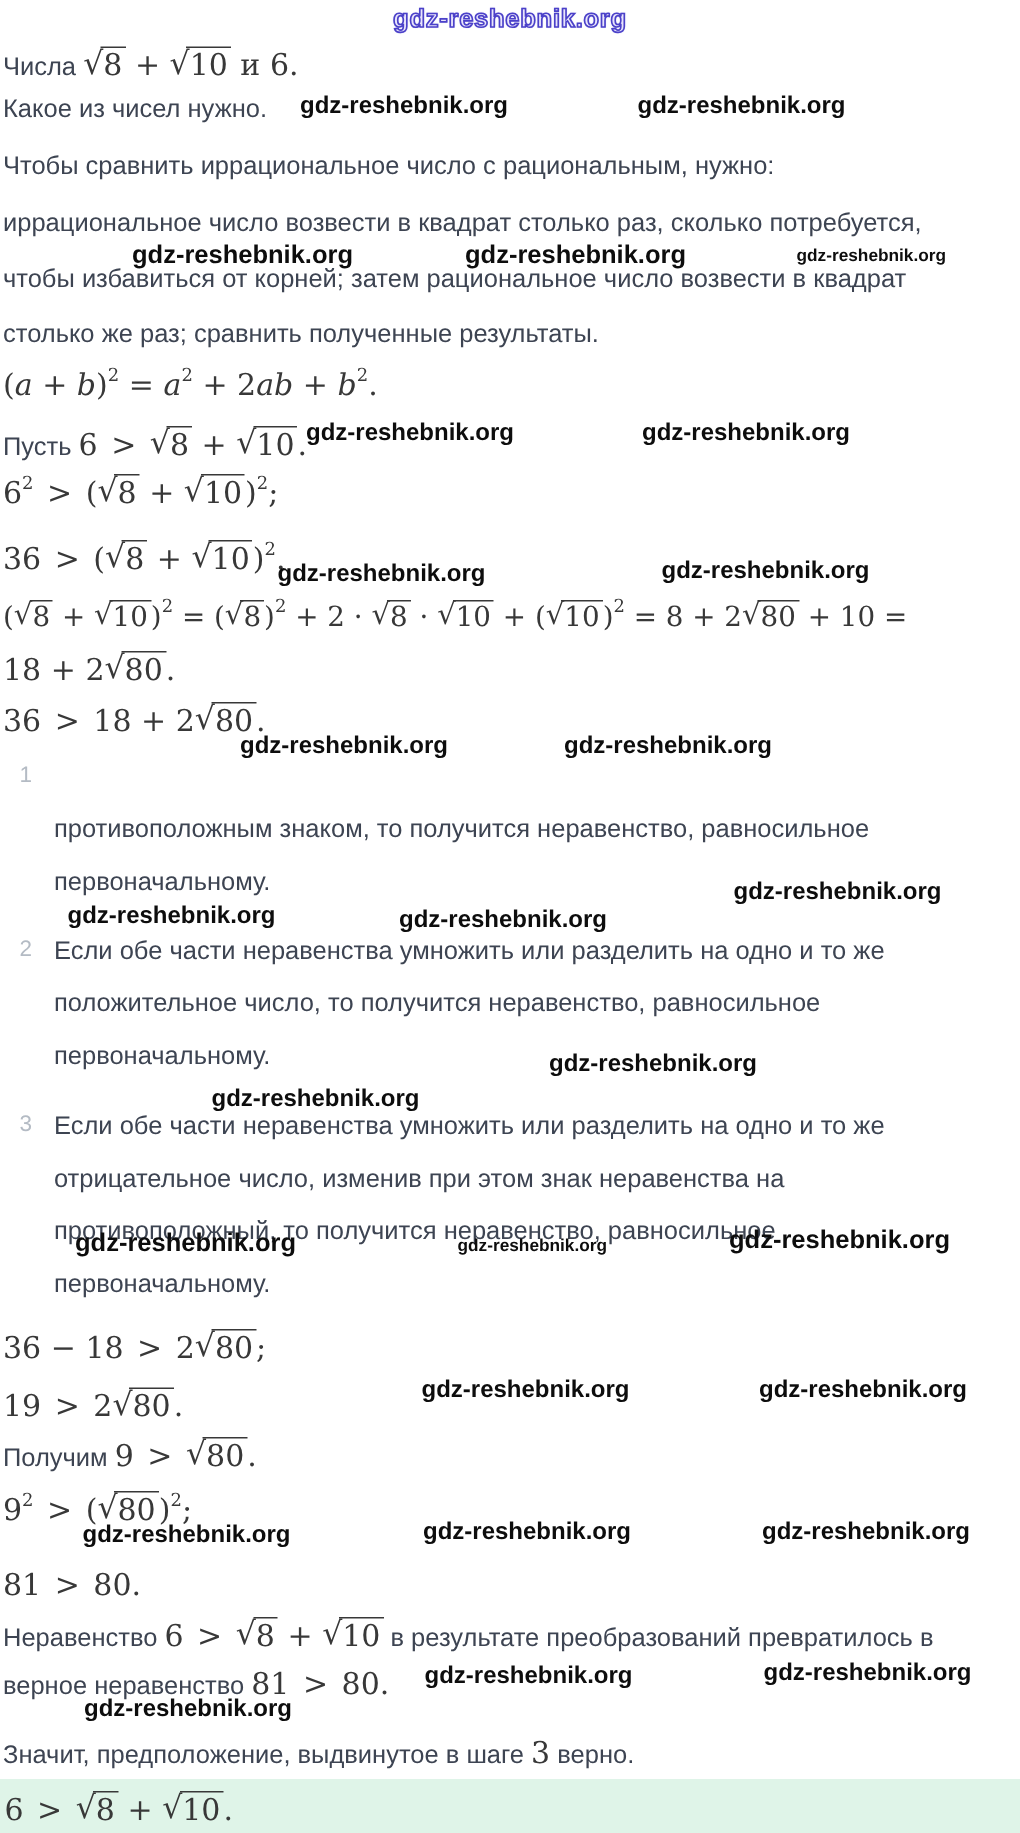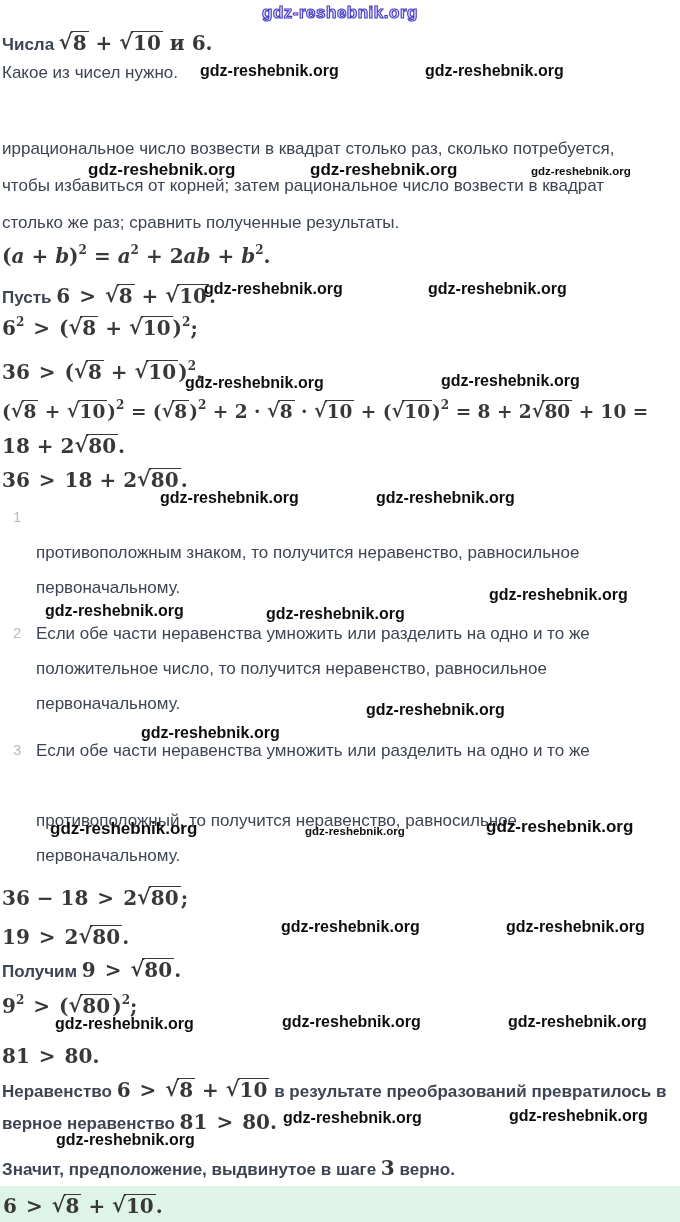--- a/index.html
+++ b/index.html
@@ -6,21 +6,21 @@
   body{width:680px;height:1222px;background:#ffffff;overflow:hidden;position:relative;
        font-family:"Liberation Sans",sans-serif;}
   .page{position:absolute;inset:0;background:#ffffff;padding-left:44px;}
 
   
   .sans{position:absolute;left:2px;font-family:"Liberation Sans",sans-serif;
         font-size:17px;line-height:1;color:#3d4452;white-space:nowrap;}
 
   
   .math{position:absolute;left:2px;font-family:"DejaVu Serif",serif;
-        font-size:20px;line-height:1;color:#383838;white-space:nowrap;font-weight:bold;}
+        font-size:20px;line-height:1;color:#383838;white-space:nowrap;}
   .math .ms{font-family:"Liberation Sans",sans-serif;font-size:17px;color:#3d4452;}
   .math .mi{font-style:italic;}
   .math .msup{font-size:12px;vertical-align:9px;line-height:0;}
   .math .mrel{margin:0 9px;}
   .msqrt .rsign{display:inline-block;font-size:1.05em;margin-right:-2px;
                 position:relative;top:-1px;}
   .msqrt .rd{display:inline-block;border-top:1.5px solid currentColor;
              line-height:1.15;padding:0 2px;}
   .math-sm{font-size:18.5px;text-align:right;}
 
@@ -42,20 +42,21 @@
 </style>
 </head>
 <body>
 
 <div class="page">
 
   <div class="wm-top">gdz-reshebnik.org</div>
 
   <div class="math" style="top:31px"><span class="ms">Числа </span><span class="msqrt"><span class="rsign">√</span><span class="rd">8</span></span><span class="mt"> + </span><span class="msqrt"><span class="rsign">√</span><span class="rd">10</span></span><span class="mt"> и 6.</span></div>
   <div class="sans" style="top:64px">Какое из чисел нужно.</div>
+  <div class="sans" style="top:102px">Чтобы сравнить иррациональное число с рациональным, нужно:</div>
   <div class="sans" style="top:140px">иррациональное число возвести в квадрат столько раз, сколько потребуется,</div>
   <div class="sans" style="top:177px">чтобы избавиться от корней; затем рациональное число возвести в квадрат</div>
   <div class="sans" style="top:214px">столько же раз; сравнить полученные результаты.</div>
 
   <div class="math" style="top:246px"><span class="mt">(</span><span class="mi">a</span><span class="mt"> + </span><span class="mi">b</span><span class="mt">)</span><span class="msup">2</span><span class="mt"> = </span><span class="mi">a</span><span class="msup">2</span><span class="mt"> + 2</span><span class="mi">ab</span><span class="mt"> + </span><span class="mi">b</span><span class="msup">2</span><span class="mt">.</span></div>
   <div class="math" style="top:284px"><span class="ms">Пусть </span><span class="mt">6</span><span class="mrel">&gt;</span><span class="msqrt"><span class="rsign">√</span><span class="rd">8</span></span><span class="mt"> + </span><span class="msqrt"><span class="rsign">√</span><span class="rd">10</span></span><span class="mt">.</span></div>
   <div class="math" style="top:316px"><span class="mt">6</span><span class="msup">2</span><span class="mrel">&gt;</span><span class="mt">(</span><span class="msqrt"><span class="rsign">√</span><span class="rd">8</span></span><span class="mt"> + </span><span class="msqrt"><span class="rsign">√</span><span class="rd">10</span></span><span class="mt">)</span><span class="msup">2</span><span class="mt">;</span></div>
   <div class="math" style="top:360px"><span class="mt">36</span><span class="mrel">&gt;</span><span class="mt">(</span><span class="msqrt"><span class="rsign">√</span><span class="rd">8</span></span><span class="mt"> + </span><span class="msqrt"><span class="rsign">√</span><span class="rd">10</span></span><span class="mt">)</span><span class="msup">2</span><span class="mt">.</span></div>
   <div class="math math-sm" style="top:400px"><span class="mt">(</span><span class="msqrt"><span class="rsign">√</span><span class="rd">8</span></span><span class="mt"> + </span><span class="msqrt"><span class="rsign">√</span><span class="rd">10</span></span><span class="mt">)</span><span class="msup">2</span><span class="mt"> = (</span><span class="msqrt"><span class="rsign">√</span><span class="rd">8</span></span><span class="mt">)</span><span class="msup">2</span><span class="mt"> + 2 · </span><span class="msqrt"><span class="rsign">√</span><span class="rd">8</span></span><span class="mt"> · </span><span class="msqrt"><span class="rsign">√</span><span class="rd">10</span></span><span class="mt"> + (</span><span class="msqrt"><span class="rsign">√</span><span class="rd">10</span></span><span class="mt">)</span><span class="msup">2</span><span class="mt"> = 8 + 2</span><span class="msqrt"><span class="rsign">√</span><span class="rd">80</span></span><span class="mt"> + 10 =</span></div>
   <div class="math" style="top:434px"><span class="mt">18 + 2</span><span class="msqrt"><span class="rsign">√</span><span class="rd">80</span></span><span class="mt">.</span></div>
@@ -65,20 +66,21 @@
   <div class="sans" style="top:544px;left:36px">противоположным знаком, то получится неравенство, равносильное</div>
   <div class="sans" style="top:579px;left:36px">первоначальному.</div>
 
   <div class="lnum" style="top:625px">2</div>
   <div class="sans" style="top:625px;left:36px">Если обе части неравенства умножить или разделить на одно и то же</div>
   <div class="sans" style="top:660px;left:36px">положительное число, то получится неравенство, равносильное</div>
   <div class="sans" style="top:695px;left:36px">первоначальному.</div>
 
   <div class="lnum" style="top:742px">3</div>
   <div class="sans" style="top:742px;left:36px">Если обе части неравенства умножить или разделить на одно и то же</div>
+  <div class="sans" style="top:777px;left:36px">отрицательное число, изменив при этом знак неравенства на</div>
   <div class="sans" style="top:812px;left:36px">противоположный, то получится неравенство, равносильное</div>
   <div class="sans" style="top:847px;left:36px">первоначальному.</div>
 
   <div class="math" style="top:886px"><span class="mt">36 − 18</span><span class="mrel">&gt;</span><span class="mt">2</span><span class="msqrt"><span class="rsign">√</span><span class="rd">80</span></span><span class="mt">;</span></div>
   <div class="math" style="top:925px"><span class="mt">19</span><span class="mrel">&gt;</span><span class="mt">2</span><span class="msqrt"><span class="rsign">√</span><span class="rd">80</span></span><span class="mt">.</span></div>
   <div class="math" style="top:958px"><span class="ms">Получим </span><span class="mt">9</span><span class="mrel">&gt;</span><span class="msqrt"><span class="rsign">√</span><span class="rd">80</span></span><span class="mt">.</span></div>
   <div class="math" style="top:994px"><span class="mt">9</span><span class="msup">2</span><span class="mrel">&gt;</span><span class="mt">(</span><span class="msqrt"><span class="rsign">√</span><span class="rd">80</span></span><span class="mt">)</span><span class="msup">2</span><span class="mt">;</span></div>
   <div class="math" style="top:1046px"><span class="mt">81</span><span class="mrel">&gt;</span><span class="mt">80.</span></div>
   <div class="math" style="top:1078px"><span class="ms">Неравенство </span><span class="mt">6</span><span class="mrel">&gt;</span><span class="msqrt"><span class="rsign">√</span><span class="rd">8</span></span><span class="mt"> + </span><span class="msqrt"><span class="rsign">√</span><span class="rd">10</span></span><span class="ms"> в результате преобразований превратилось в</span></div>
   <div class="math" style="top:1112px"><span class="ms">верное неравенство </span><span class="mt">81</span><span class="mrel">&gt;</span><span class="mt">80.</span></div>

